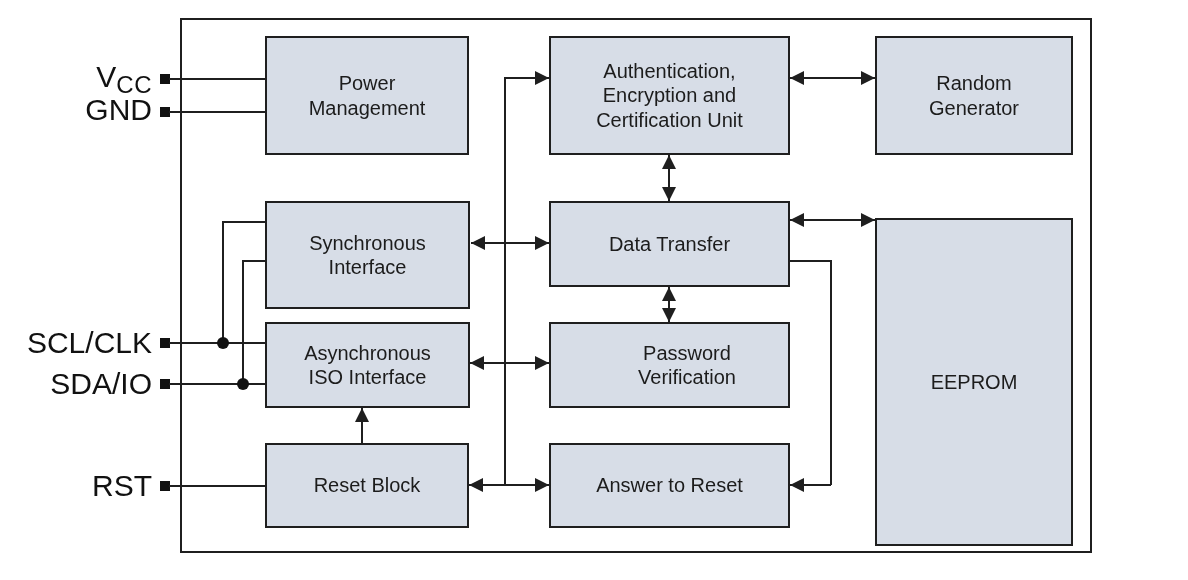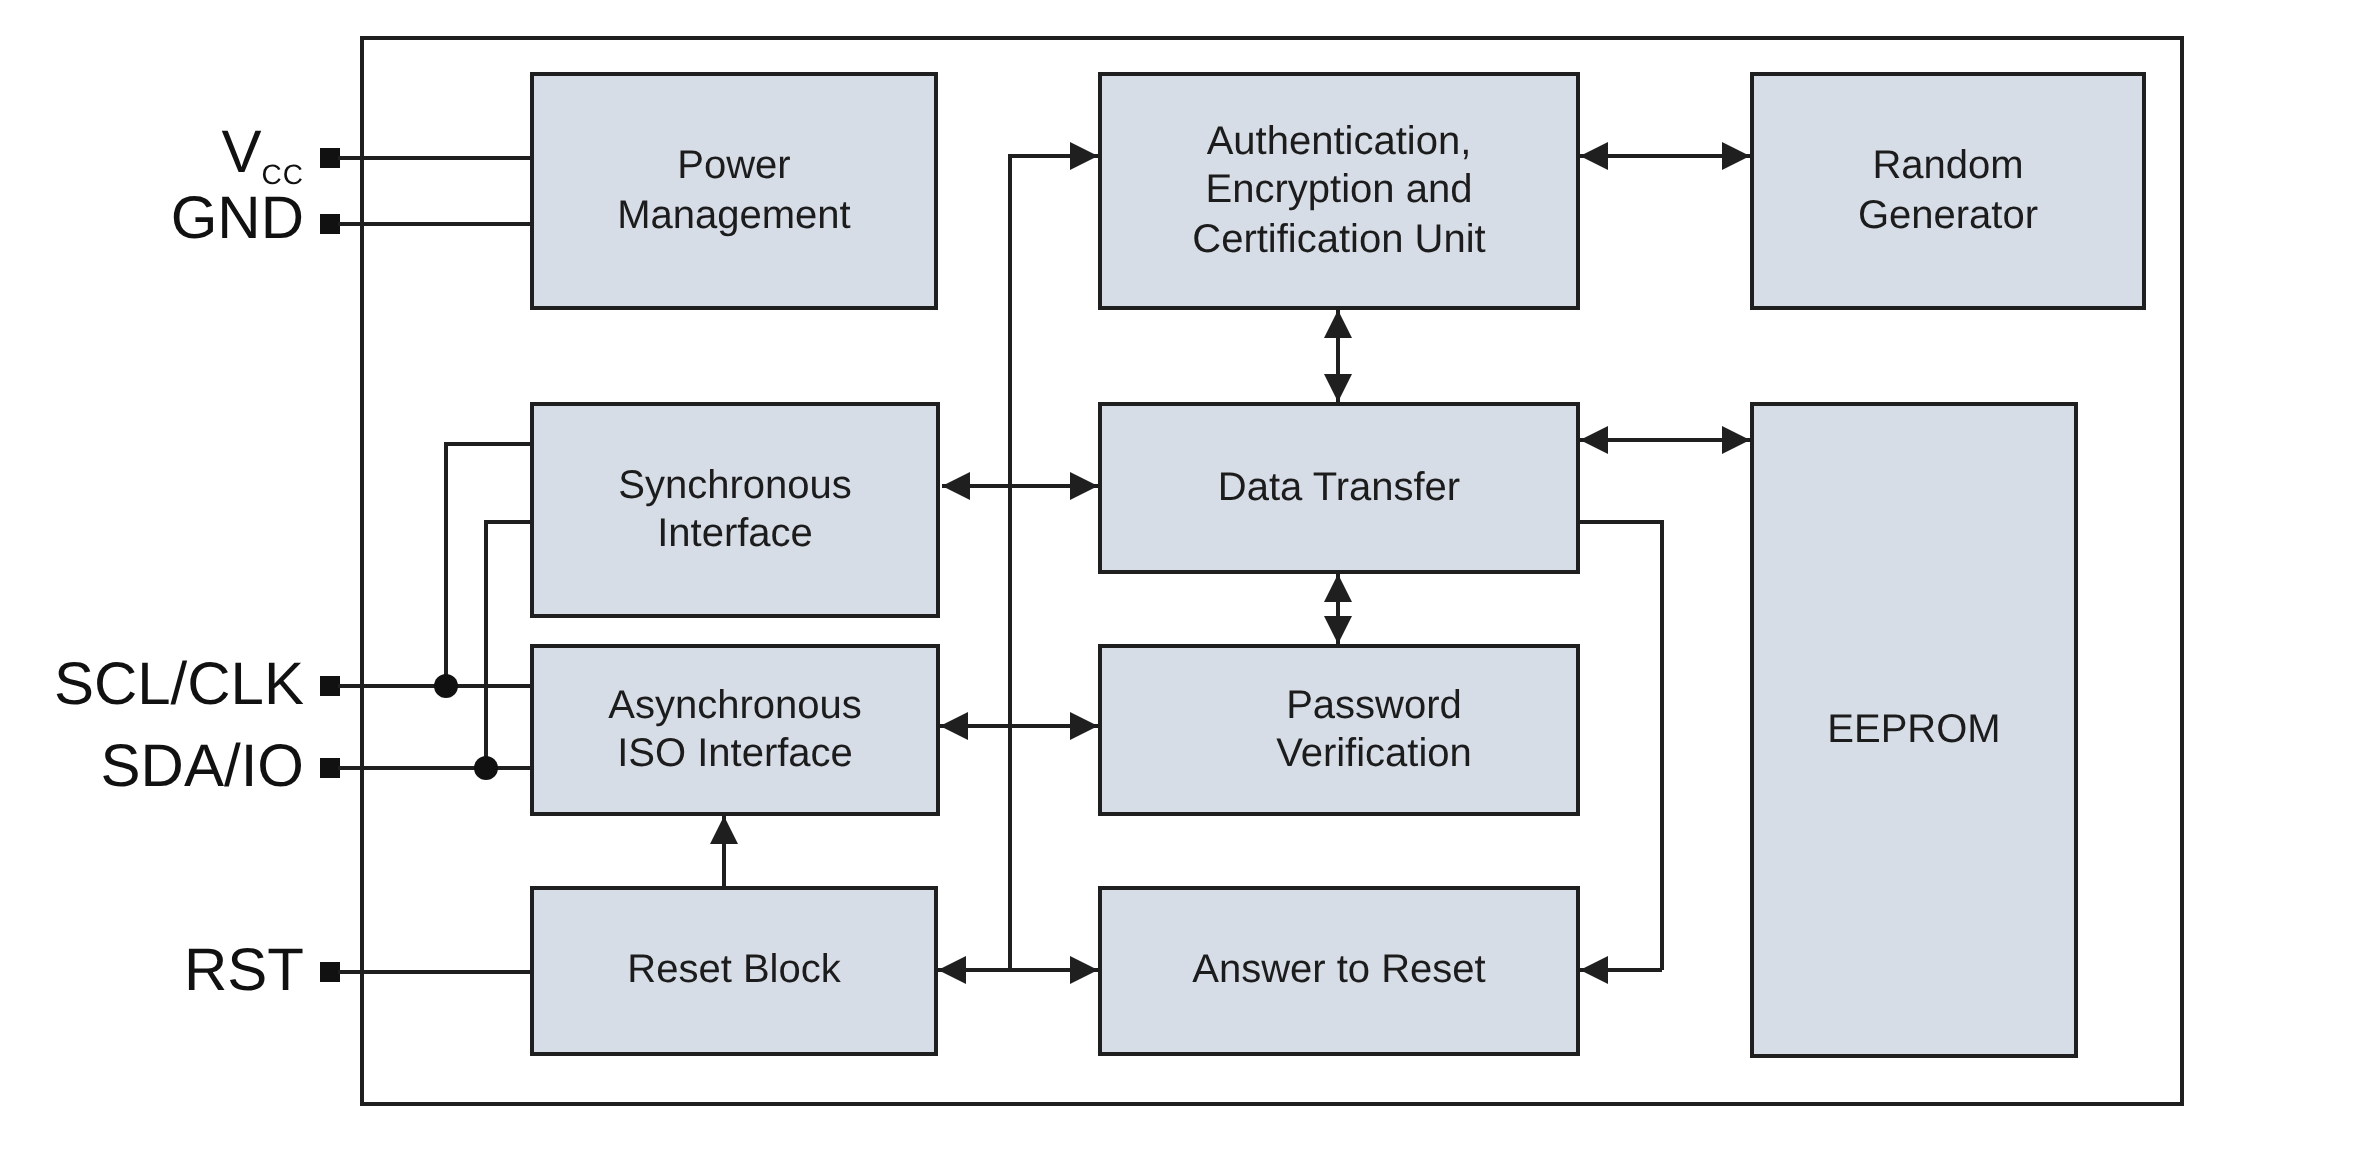--- a/index.html
+++ b/index.html
@@ -16,31 +16,31 @@
     background:#d7dde7; border:2px solid #1f1f1f;
     display:flex; align-items:center; justify-content:center;
     text-align:center; font-size:20px; line-height:1.22; color:#1c1c1c;
   }
   .block .blabel { white-space:pre-line; }
   #b-pm     { left:265px; top:36px;  width:204px; height:119px; }
   #b-auth   { left:549px; top:36px;  width:241px; height:119px; }
   #b-rng    { left:875px; top:36px;  width:198px; height:119px; }
   #b-sync   { left:265px; top:201px; width:205px; height:108px; }
   #b-dt     { left:549px; top:201px; width:241px; height:86px; }
-  #b-eeprom { left:875px; top:201px; width:164px; height:328px; }
+  #b-eeprom { left:875px; top:218px; width:198px; height:328px; }
   #b-async  { left:265px; top:322px; width:205px; height:86px; }
   #b-pw     { left:549px; top:322px; width:241px; height:86px;padding-left:35px; }
   #b-reset  { left:265px; top:443px; width:204px; height:85px; }
   #b-atr    { left:549px; top:443px; width:241px; height:85px; }
 
   .pin-label {
     position:absolute; left:0; width:152px; text-align:right;
     font-size:30px; line-height:1; color:#111111; white-space:nowrap;
   }
-  .pin-label .sub { font-size:14px; vertical-align:-6px; letter-spacing:0.5px; }
+  .pin-label .sub { font-size:24px; vertical-align:-6px; letter-spacing:0.5px; }
   #pl-vcc { top:62px; }
   #pl-gnd { top:95px; }
   #pl-scl { top:328px; }
   #pl-sda { top:369px; }
   #pl-rst { top:471px; }
 
   .pin-square { position:absolute; width:10px; height:10px; background:#111111; }
 
   .wire { position:absolute; background:#1f1f1f; }
   .wire.h { height:2px; }

